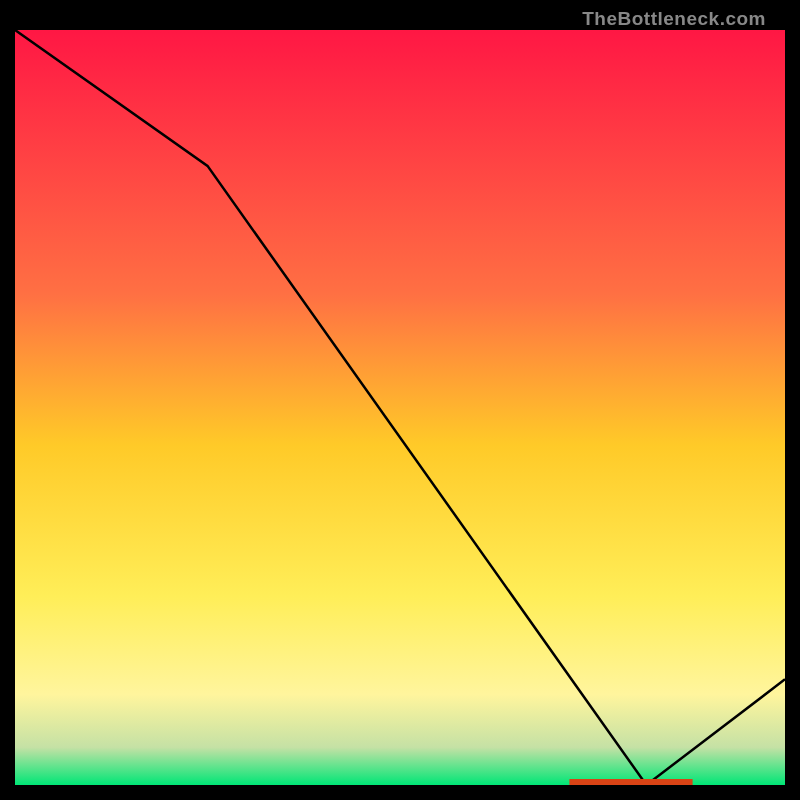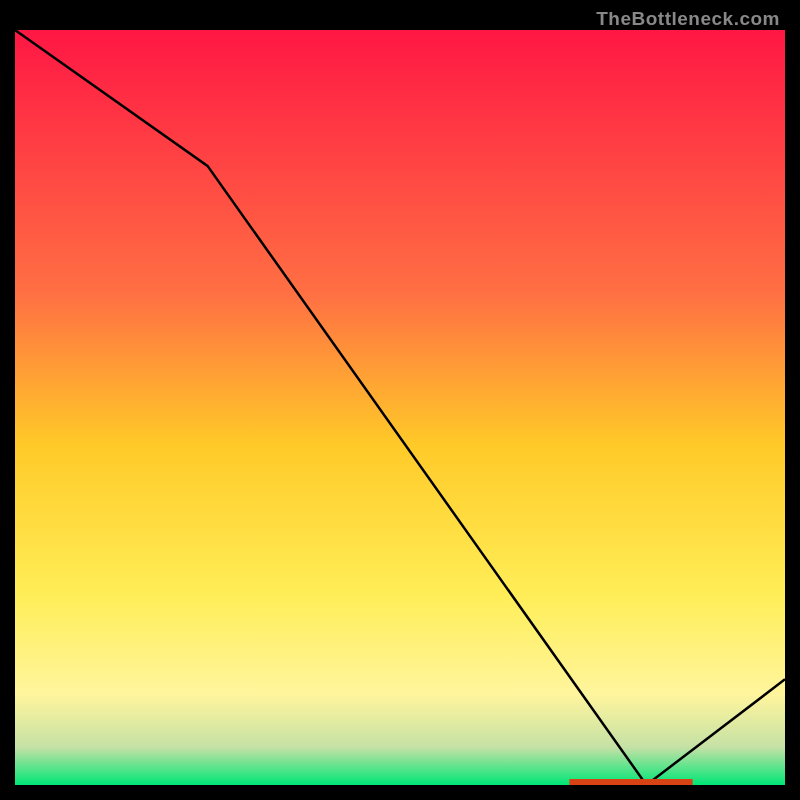--- a/index.html
+++ b/index.html
@@ -10,21 +10,21 @@
     body {
       width: 800px;
       height: 800px;
       background: #000;
       position: relative;
       font-family: Arial, sans-serif;
     }
     .watermark {
       position: absolute;
       top: 8px;
-      right: 20px;
+      right: 34px;
       color: #888;
       font-size: 19px;
       font-weight: bold;
       letter-spacing: 0.5px;
     }
     .chart-container {
       position: absolute;
       top: 30px;
       left: 15px;
       right: 15px;

